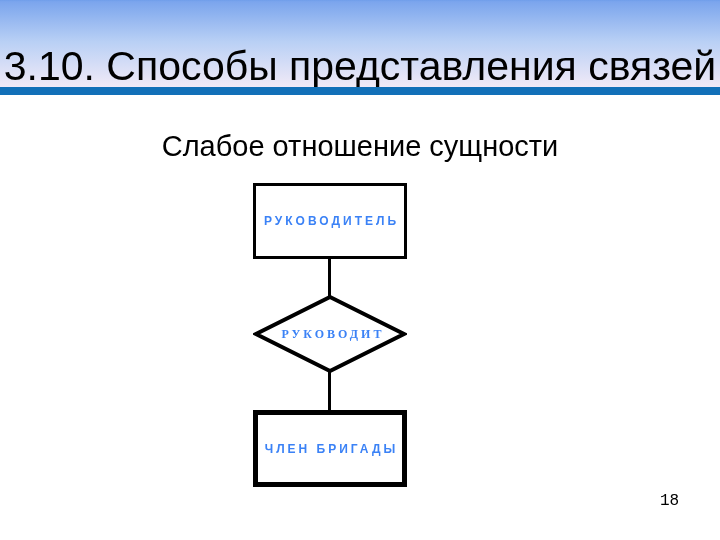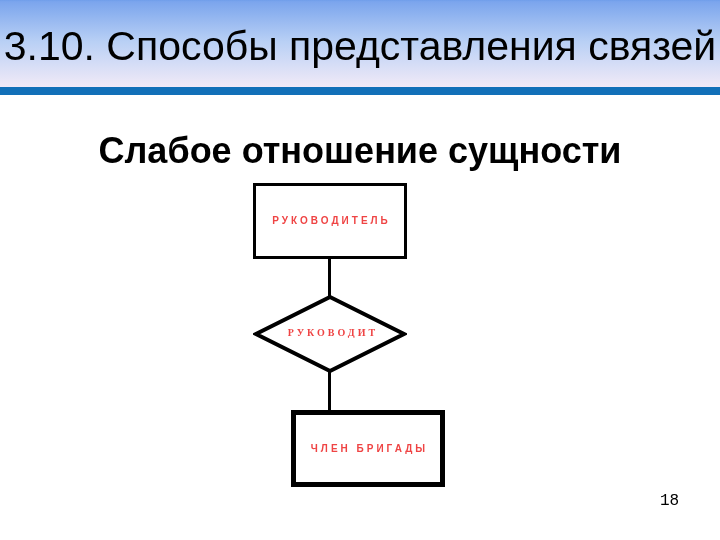--- a/index.html
+++ b/index.html
@@ -10,21 +10,21 @@
     background: #ffffff;
     overflow: hidden;
     font-family: "Liberation Sans", sans-serif;
   }
   .header {
     position: absolute;
     left: 0; top: 0;
     width: 720px; height: 87px;
     background: linear-gradient(180deg, #6f9dea 0%, #7ba5ed 2%, #b9d0f5 48%, #f1eaf7 100%);
     display: flex;
-    align-items: flex-start;
+    align-items: flex-end;
     justify-content: center;
     padding-top: 26px;
     box-sizing: border-box;
   }
   .title {
     margin: 0;
     font-size: 41px;
     font-weight: 400;
     color: #000000;
     letter-spacing: 0px;
@@ -36,22 +36,22 @@
     left: 0; top: 87px;
     width: 720px; height: 8px;
     background: #1270b8;
   }
   .subtitle {
     position: absolute;
     left: 0; top: 131px;
     width: 720px;
     margin: 0;
     text-align: center;
-    font-size: 36px;
-    font-weight: 700;
+    font-size: 29px;
+    font-weight: 400;
     color: #000000;
     line-height: 1.1;
   }
   .connector {
     position: absolute;
     left: 328px;
     width: 3px;
     background: #000000;
   }
   .connector-1 { top: 256px; height: 42px; }
@@ -68,26 +68,25 @@
   }
   .entity-top {
     top: 183px;
     height: 76px;
     border: 3px solid #000000;
   }
   .entity-bottom {
     top: 410px;
     height: 77px;
     border: 5px solid #000000;
-    margin-left: 38px;
   }
   .entity-label, .diamond-label {
-    font-size: 10px;
+    font-size: 12px;
     font-weight: 700;
-    color: #ef4444;
+    color: #3b82f6;
     letter-spacing: 3px;
     padding-left: 3px;
     white-space: nowrap;
     line-height: 1;
   }
   .diamond-svg {
     position: absolute;
     left: 253px;
     top: 295px;
     display: block;

